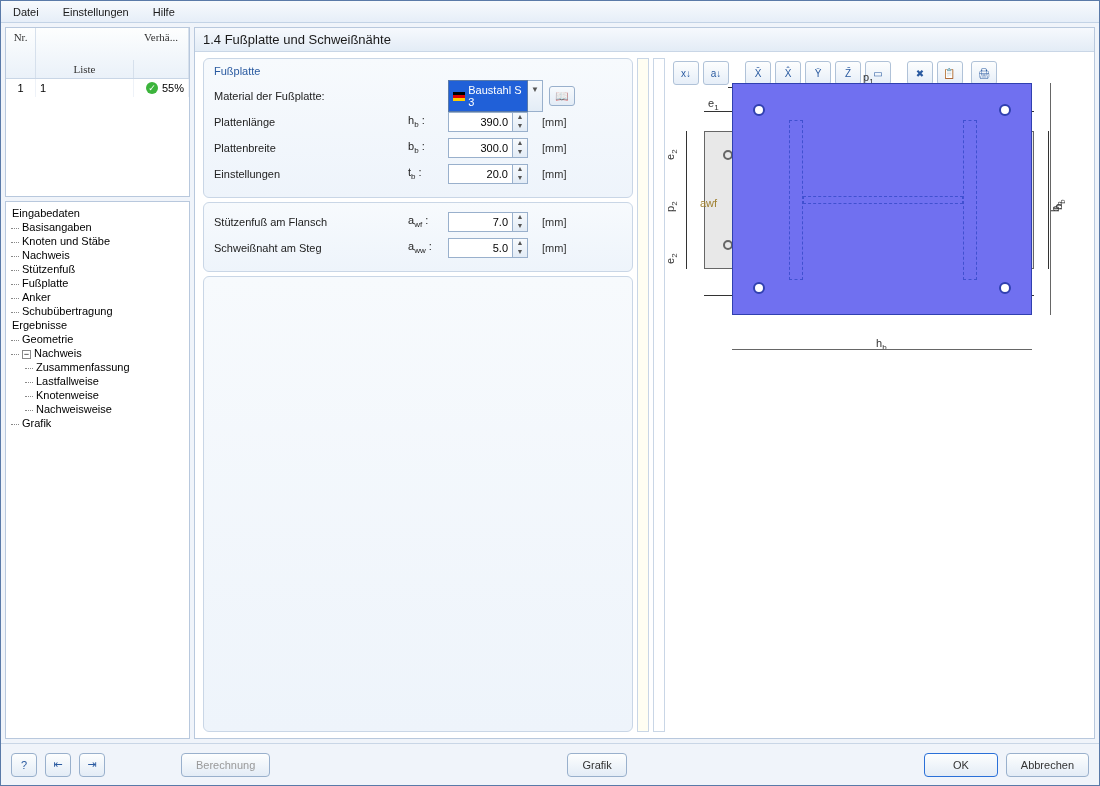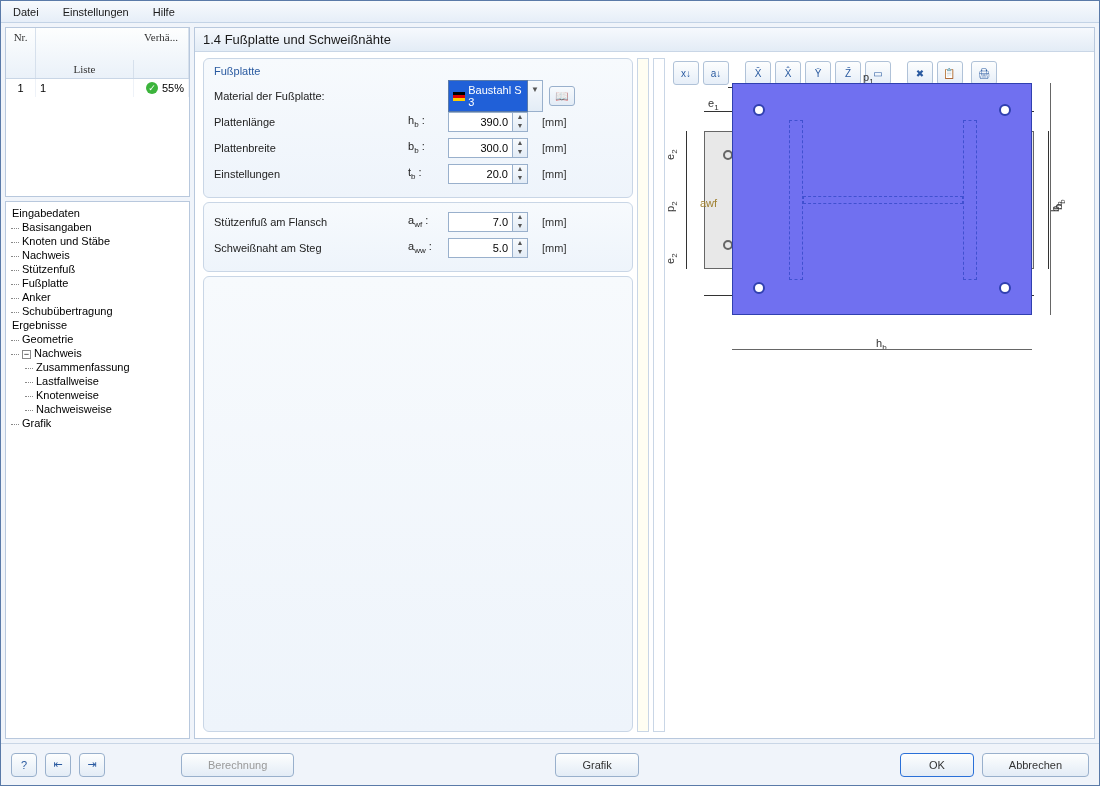--- a/index.html
+++ b/index.html
@@ -72,21 +72,21 @@
 .dim-line { position: absolute; background: #333; }
 
 .plate2 { position: absolute; left: 78px; top: 24px; width: 300px; height: 232px; background: #7070f0; border: 1px solid #3040b0; }
 .bolthole2 { position: absolute; width: 12px; height: 12px; border: 2px solid #3040b0; border-radius: 50%; background: #fff; }
 .dashed { position: absolute; border: 1px dashed #4050d0; }
 
 .iconbar { height: 30px; display: flex; align-items: center; gap: 4px; padding: 2px 4px; }
 .tbtn { width: 26px; height: 24px; border: 1px solid #b0c2d8; border-radius: 3px; background: linear-gradient(to bottom,#fdfefe,#e6eef8); display: flex; align-items: center; justify-content: center; font-size: 10px; color: #2a5aa0; }
 
 .footer { height: 42px; background: #f0f4fa; border-top: 1px solid #c9d6e6; display: flex; align-items: center; padding: 0 10px; gap: 8px; }
-.btn { height: 24px; border: 1px solid #99b0cc; border-radius: 4px; background: linear-gradient(to bottom,#fdfefe,#e3ecf6); padding: 0 26px; color: #333; display: flex; align-items: center; }
+.btn { height: 24px; border: 1px solid #99b0cc; border-radius: 4px; background: linear-gradient(to bottom,#fdfefe,#e3ecf6); padding: 0 14px; color: #333; display: flex; align-items: center; }
 .btn.disabled { color: #999; }
 .btn.primary { border-color: #2a70d8; padding: 0 28px; }
 .iconbtn { width: 26px; height: 24px; border: 1px solid #99b0cc; border-radius: 4px; background: linear-gradient(to bottom,#fdfefe,#e3ecf6); display: flex; align-items: center; justify-content: center; color: #2a5aa0; }
 .spacer { flex: 1; }
 </style>
 </head>
 <body>
 
 <div class="window">
 

